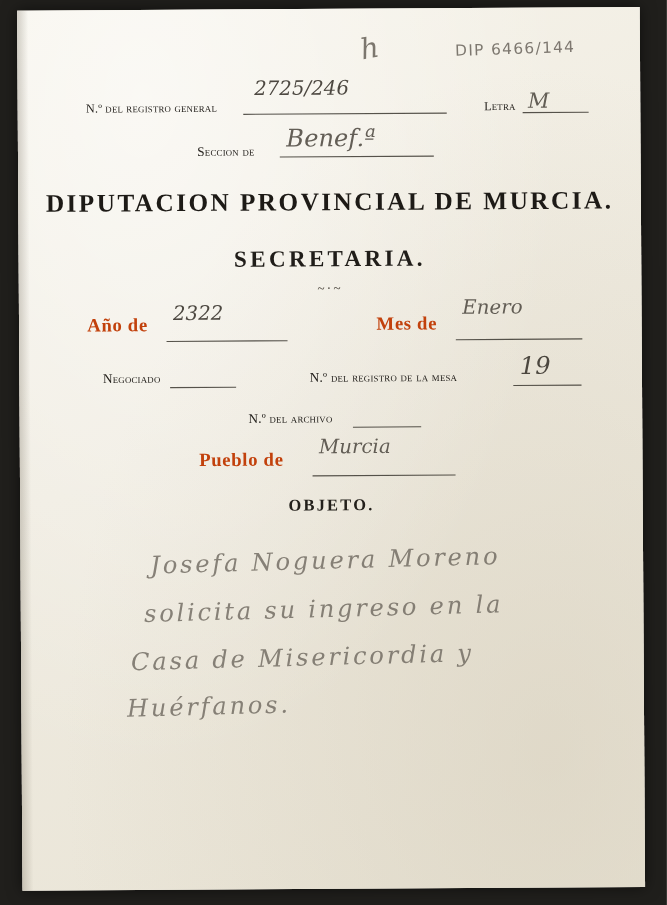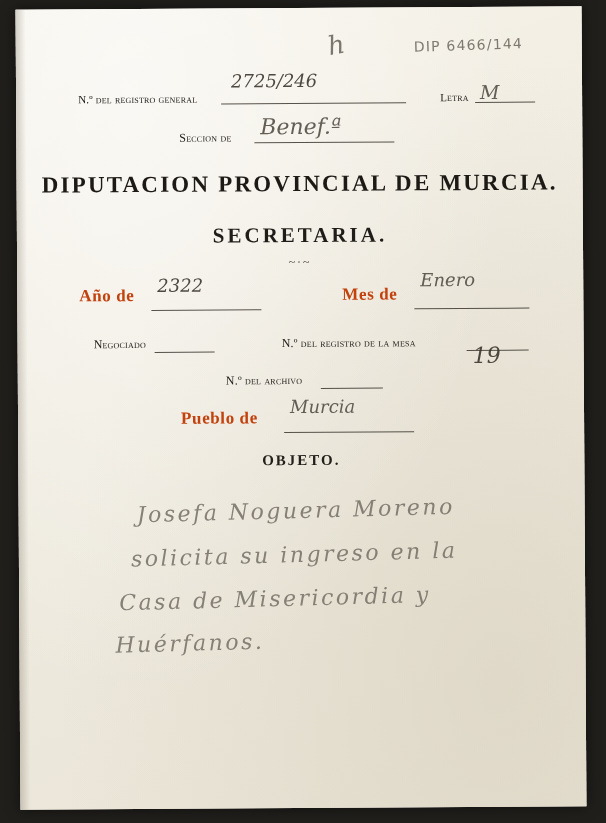--- a/index.html
+++ b/index.html
@@ -192,21 +192,21 @@
       <div class="rule" style="left:134px; top:301px; width:110px;"></div>
 
       <div class="printed big" style="left:325px; top:277px;">Mes de</div>
       <div class="hand hand-xl" style="left:403px; top:262px;">Enero</div>
       <div class="rule" style="left:397px; top:301px; width:115px;"></div>
 
       <div class="printed lbl" style="left:76px; top:328px; font-size:12px;">Negociado</div>
       <div class="rule" style="left:137px; top:343px; width:60px;"></div>
 
       <div class="printed lbl" style="left:264px; top:328px; font-size:12px;">N.º del registro de la mesa</div>
-      <div class="hand hand-lg ink-dark" style="left:455px; top:314px;margin-top:22px;">19</div>
+      <div class="hand hand-lg ink-dark" style="left:455px; top:314px;">19</div>
       <div class="rule" style="left:449px; top:343px; width:62px;"></div>
 
       <div class="printed lbl" style="left:208px; top:365px; font-size:12px;">N.º del archivo</div>
       <div class="rule" style="left:303px; top:380px; width:62px;"></div>
 
       <div class="printed big" style="left:163px; top:400px;">Pueblo de</div>
       <div class="hand hand-xl" style="left:272px; top:388px;">Murcia</div>
       <div class="rule" style="left:266px; top:424px; width:130px;"></div>
 
       <div class="objeto" style="top:444px;">OBJETO.</div>

